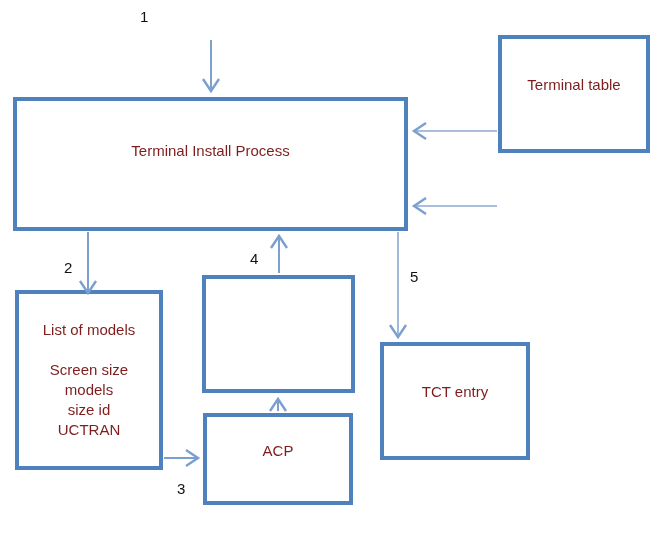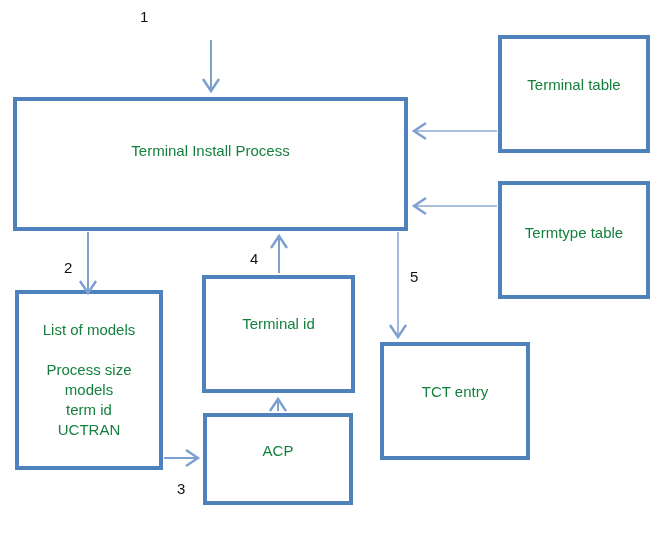--- a/index.html
+++ b/index.html
@@ -28,21 +28,21 @@
     box-sizing: border-box;
     border: 4px solid #4f81bd;
     background: #ffffff;
     display: flex;
     flex-direction: column;
     align-items: center;
     justify-content: center;
     text-align: center;
     font-size: 15px;
     line-height: 20px;
-    color: #15803d;
+    color: #7f1d1d;
     z-index: 2;
   }
   .box-line { min-height: 20px; }
   .lbl {
     position: absolute;
     font-size: 15px;
     line-height: 17px;
     color: #111111;
     z-index: 4;
     white-space: nowrap;
@@ -100,35 +100,31 @@
   <span class="lbl" id="label-step5">5</span>
 
   <div class="box" id="box-install">
     <div class="box-line">Terminal Install Process</div>
   </div>
 
   <div class="box" id="box-terminal-table">
     <div class="box-line">Terminal table</div>
   </div>
 
-  <div class="box" id="box-termtype-table">
-    <div class="box-line">Termtype table</div>
-  </div>
 
   <div class="box" id="box-list-models">
     <div class="box-line">List of models</div>
     <div class="box-line"></div>
-    <div class="box-line">Process size</div>
+    <div class="box-line">Screen size</div>
     <div class="box-line">models</div>
-    <div class="box-line">term id</div>
+    <div class="box-line">size id</div>
     <div class="box-line">UCTRAN</div>
   </div>
 
   <div class="box" id="box-terminal-id">
-    <div class="box-line">Terminal id</div>
   </div>
 
   <div class="box" id="box-acp">
     <div class="box-line">ACP</div>
   </div>
 
   <div class="box" id="box-tct-entry">
     <div class="box-line">TCT entry</div>
   </div>
 

